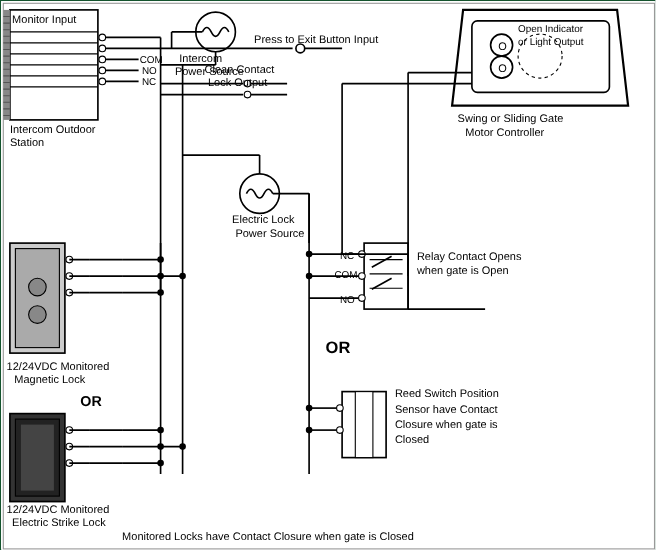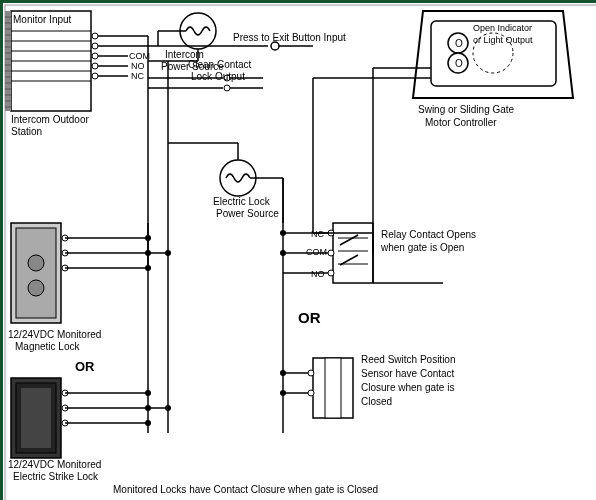--- a/index.html
+++ b/index.html
@@ -10,21 +10,21 @@
       font-family: Arial, sans-serif;
       font-size: 11px;
       overflow: hidden;
       position: relative;
     }
     .diagram-container {
       width: 596px;
       height: 500px;
       position: relative;
       background: #fff;
-      border: 3px solid #14532d;
+      border: 1px solid #14532d;
     }
     svg {
       position: absolute;
       top: 0; left: 0;
       width: 596px;
       height: 500px;
     }
   </style>
 </head>
 <body>

